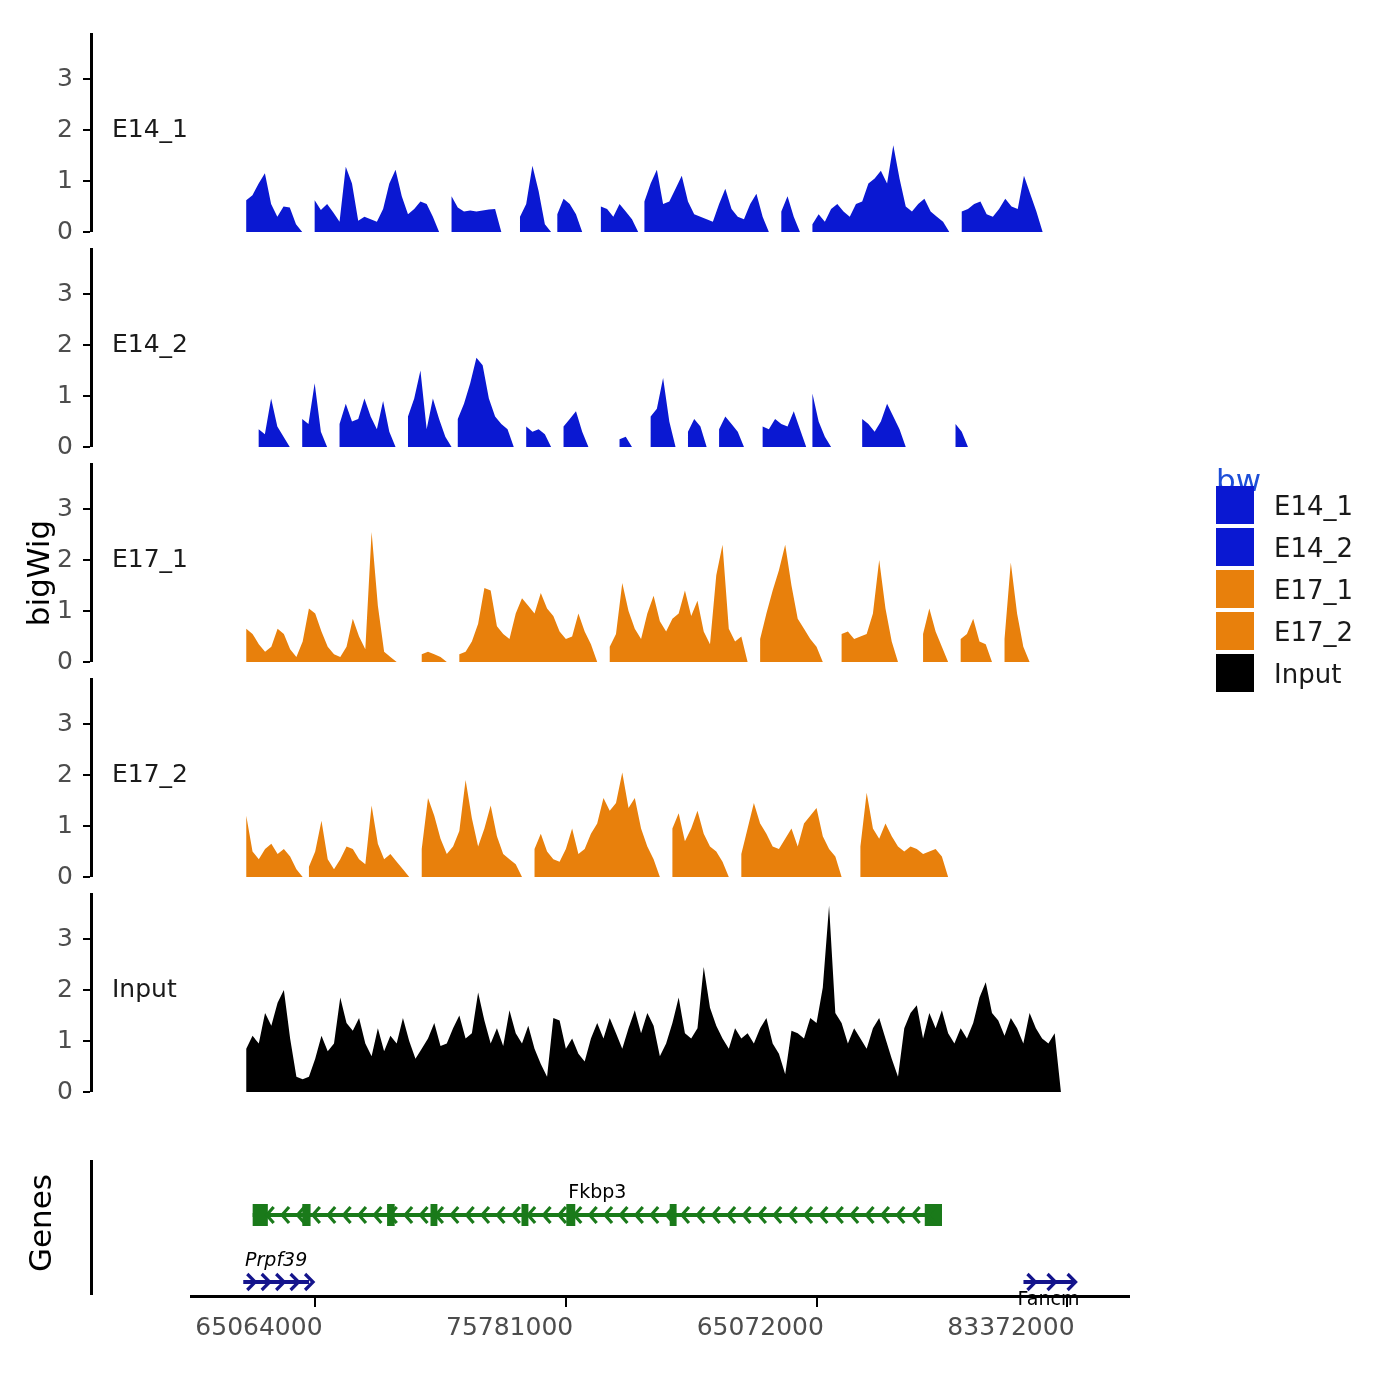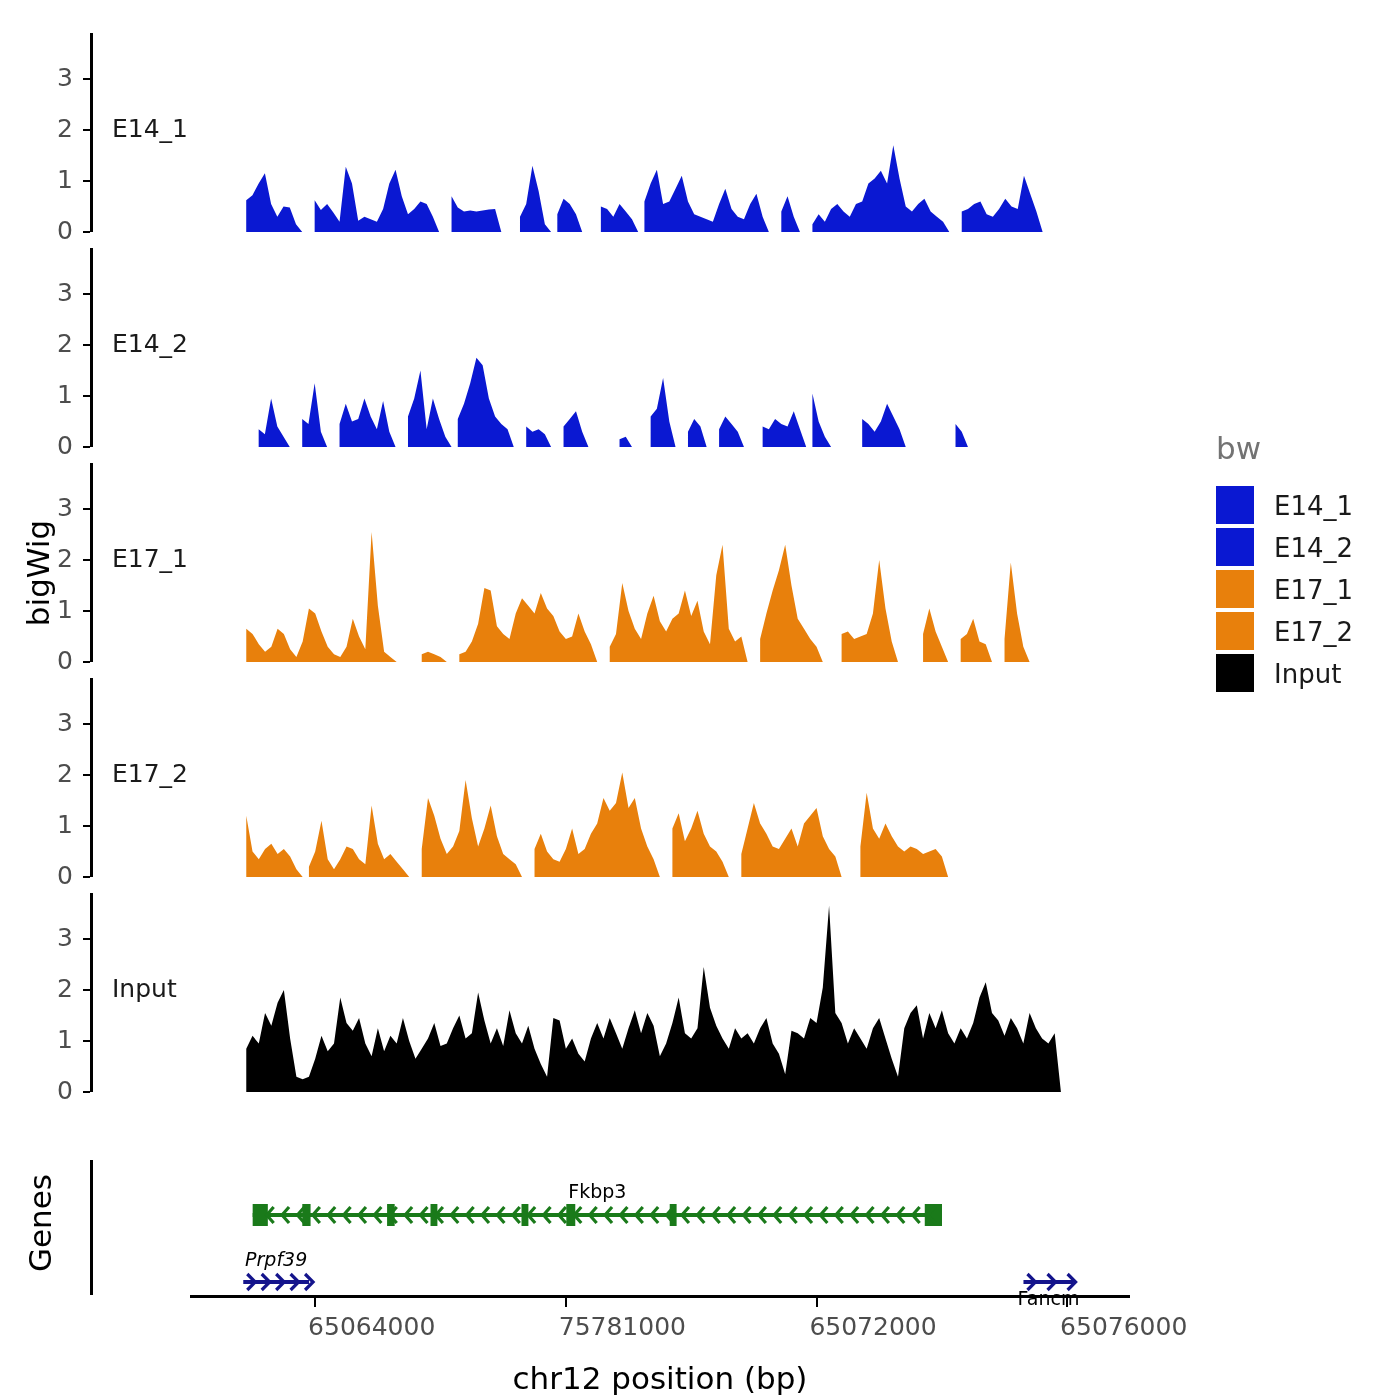--- a/index.html
+++ b/index.html
@@ -38,37 +38,38 @@
     white-space:nowrap;
   }
   .track-svg{position:absolute;display:block;}
 
   .xaxis-line{position:absolute;height:3px;background:#000;}
   .xtick{position:absolute;width:2px;height:9px;background:#000;}
   .xticklab{
     position:absolute;
     font-size:25px;
     color:#4d4d4d;
-    text-align:right;
+    text-align:left;
     white-space:nowrap;
   }
 
   .gene-name{
     position:absolute;
     font-size:19px;
     color:#000;
     text-align:center;
     white-space:nowrap;
   }
 
   .legend-title{
     position:absolute;
     font-size:31px;
-    color:#737373;
-    white-space:nowrap;
+    color:#1d4ed8;
+    white-space:nowrap;
+    margin-top:32px;
   }
   .legend-key{position:absolute;width:38px;height:38px;}
   .legend-lab{
     position:absolute;
     font-size:26px;
     color:#1a1a1a;
     white-space:nowrap;
   }
 </style>
 </head>
@@ -232,23 +233,22 @@
 
   <div id="xaxis">
       <div class="xaxis-line" style="left: 190px; top: 1295px; width: 940px;"></div>
       <div class="xtick" style="left: 314.333px; top: 1298px;"></div>
       <div class="xticklab" style="left: 195.333px; top: 1312px; width: 240px;">65064000</div>
       <div class="xtick" style="left: 565px; top: 1298px;"></div>
       <div class="xticklab" style="left: 446px; top: 1312px; width: 240px;">75781000</div>
       <div class="xtick" style="left: 815.667px; top: 1298px;"></div>
       <div class="xticklab" style="left: 696.667px; top: 1312px; width: 240px;">65072000</div>
       <div class="xtick" style="left: 1066.33px; top: 1298px;"></div>
-      <div class="xticklab" style="left: 947.333px; top: 1312px; width: 240px;">65076000</div>
+      <div class="xticklab" style="left: 947.333px; top: 1312px; width: 240px;">83372000</div>
     </div>
-  <div class="axis-title-x" style="left:190px; top:1360px; width:940px;">chr12 position (bp)</div>
 
   <div id="legend">
       <div class="legend-title" style="left: 1216px; top: 430px;">bw</div>
       <div style="position: absolute; left: 1216px; top: 485px; width: 170px; height: 42px;">
         <div class="legend-key" style="left: 0px; top: 1px; background: rgb(10, 24, 210); position: absolute;"></div>
         <div class="legend-lab" style="left: 58px; top: 6px; position: absolute;">E14_1</div>
       </div>
       <div style="position: absolute; left: 1216px; top: 527px; width: 170px; height: 42px;">
         <div class="legend-key" style="left: 0px; top: 1px; background: rgb(10, 24, 210); position: absolute;"></div>
         <div class="legend-lab" style="left: 58px; top: 6px; position: absolute;">E14_2</div>

